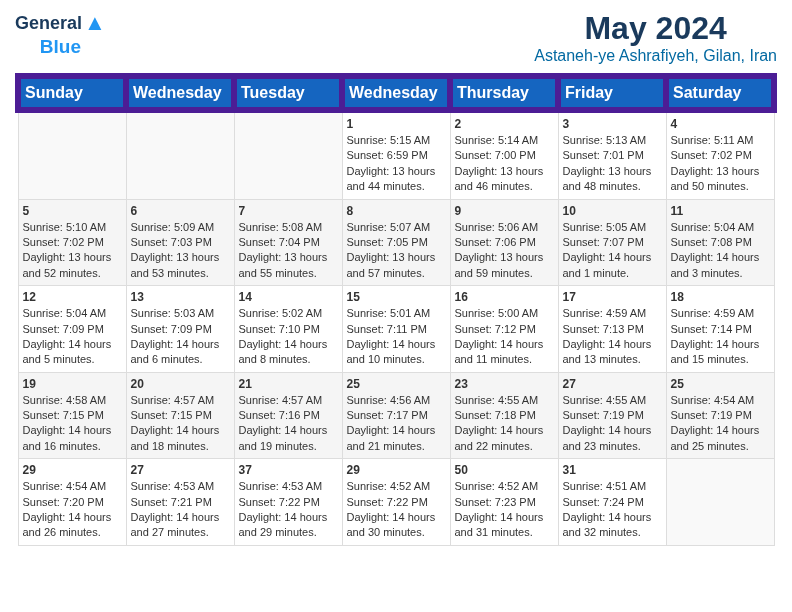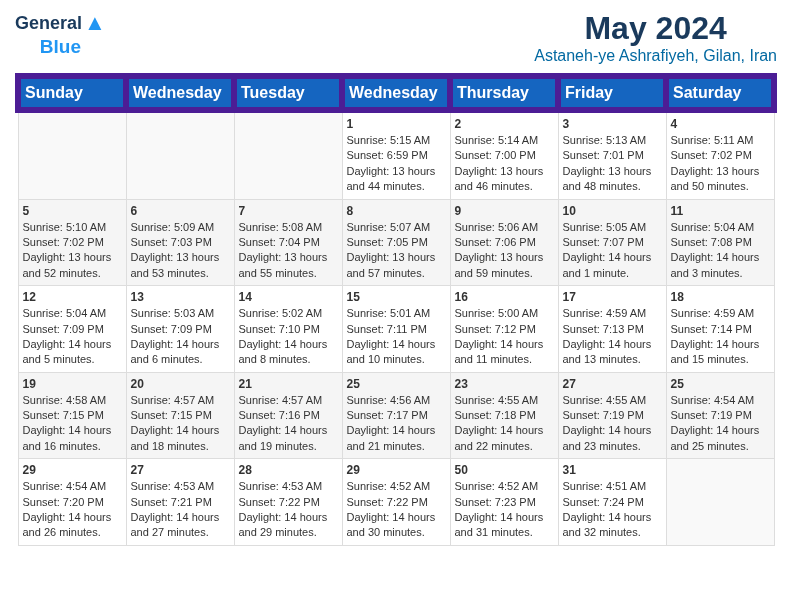--- a/index.html
+++ b/index.html
@@ -179,21 +179,21 @@
         <tr>
           <td>
             <span class="day-num">29</span>
             <div class="day-info">Sunrise: 4:54 AM<br>Sunset: 7:20 PM<br>Daylight: 14 hours<br>and 26 minutes.</div>
           </td>
           <td>
             <span class="day-num">27</span>
             <div class="day-info">Sunrise: 4:53 AM<br>Sunset: 7:21 PM<br>Daylight: 14 hours<br>and 27 minutes.</div>
           </td>
           <td>
-            <span class="day-num">28</span>
+            <span class="day-num">37</span>
             <div class="day-info">Sunrise: 4:53 AM<br>Sunset: 7:22 PM<br>Daylight: 14 hours<br>and 29 minutes.</div>
           </td>
           <td>
             <span class="day-num">29</span>
             <div class="day-info">Sunrise: 4:52 AM<br>Sunset: 7:22 PM<br>Daylight: 14 hours<br>and 30 minutes.</div>
           </td>
           <td>
             <span class="day-num">50</span>
             <div class="day-info">Sunrise: 4:52 AM<br>Sunset: 7:23 PM<br>Daylight: 14 hours<br>and 31 minutes.</div>
           </td>

